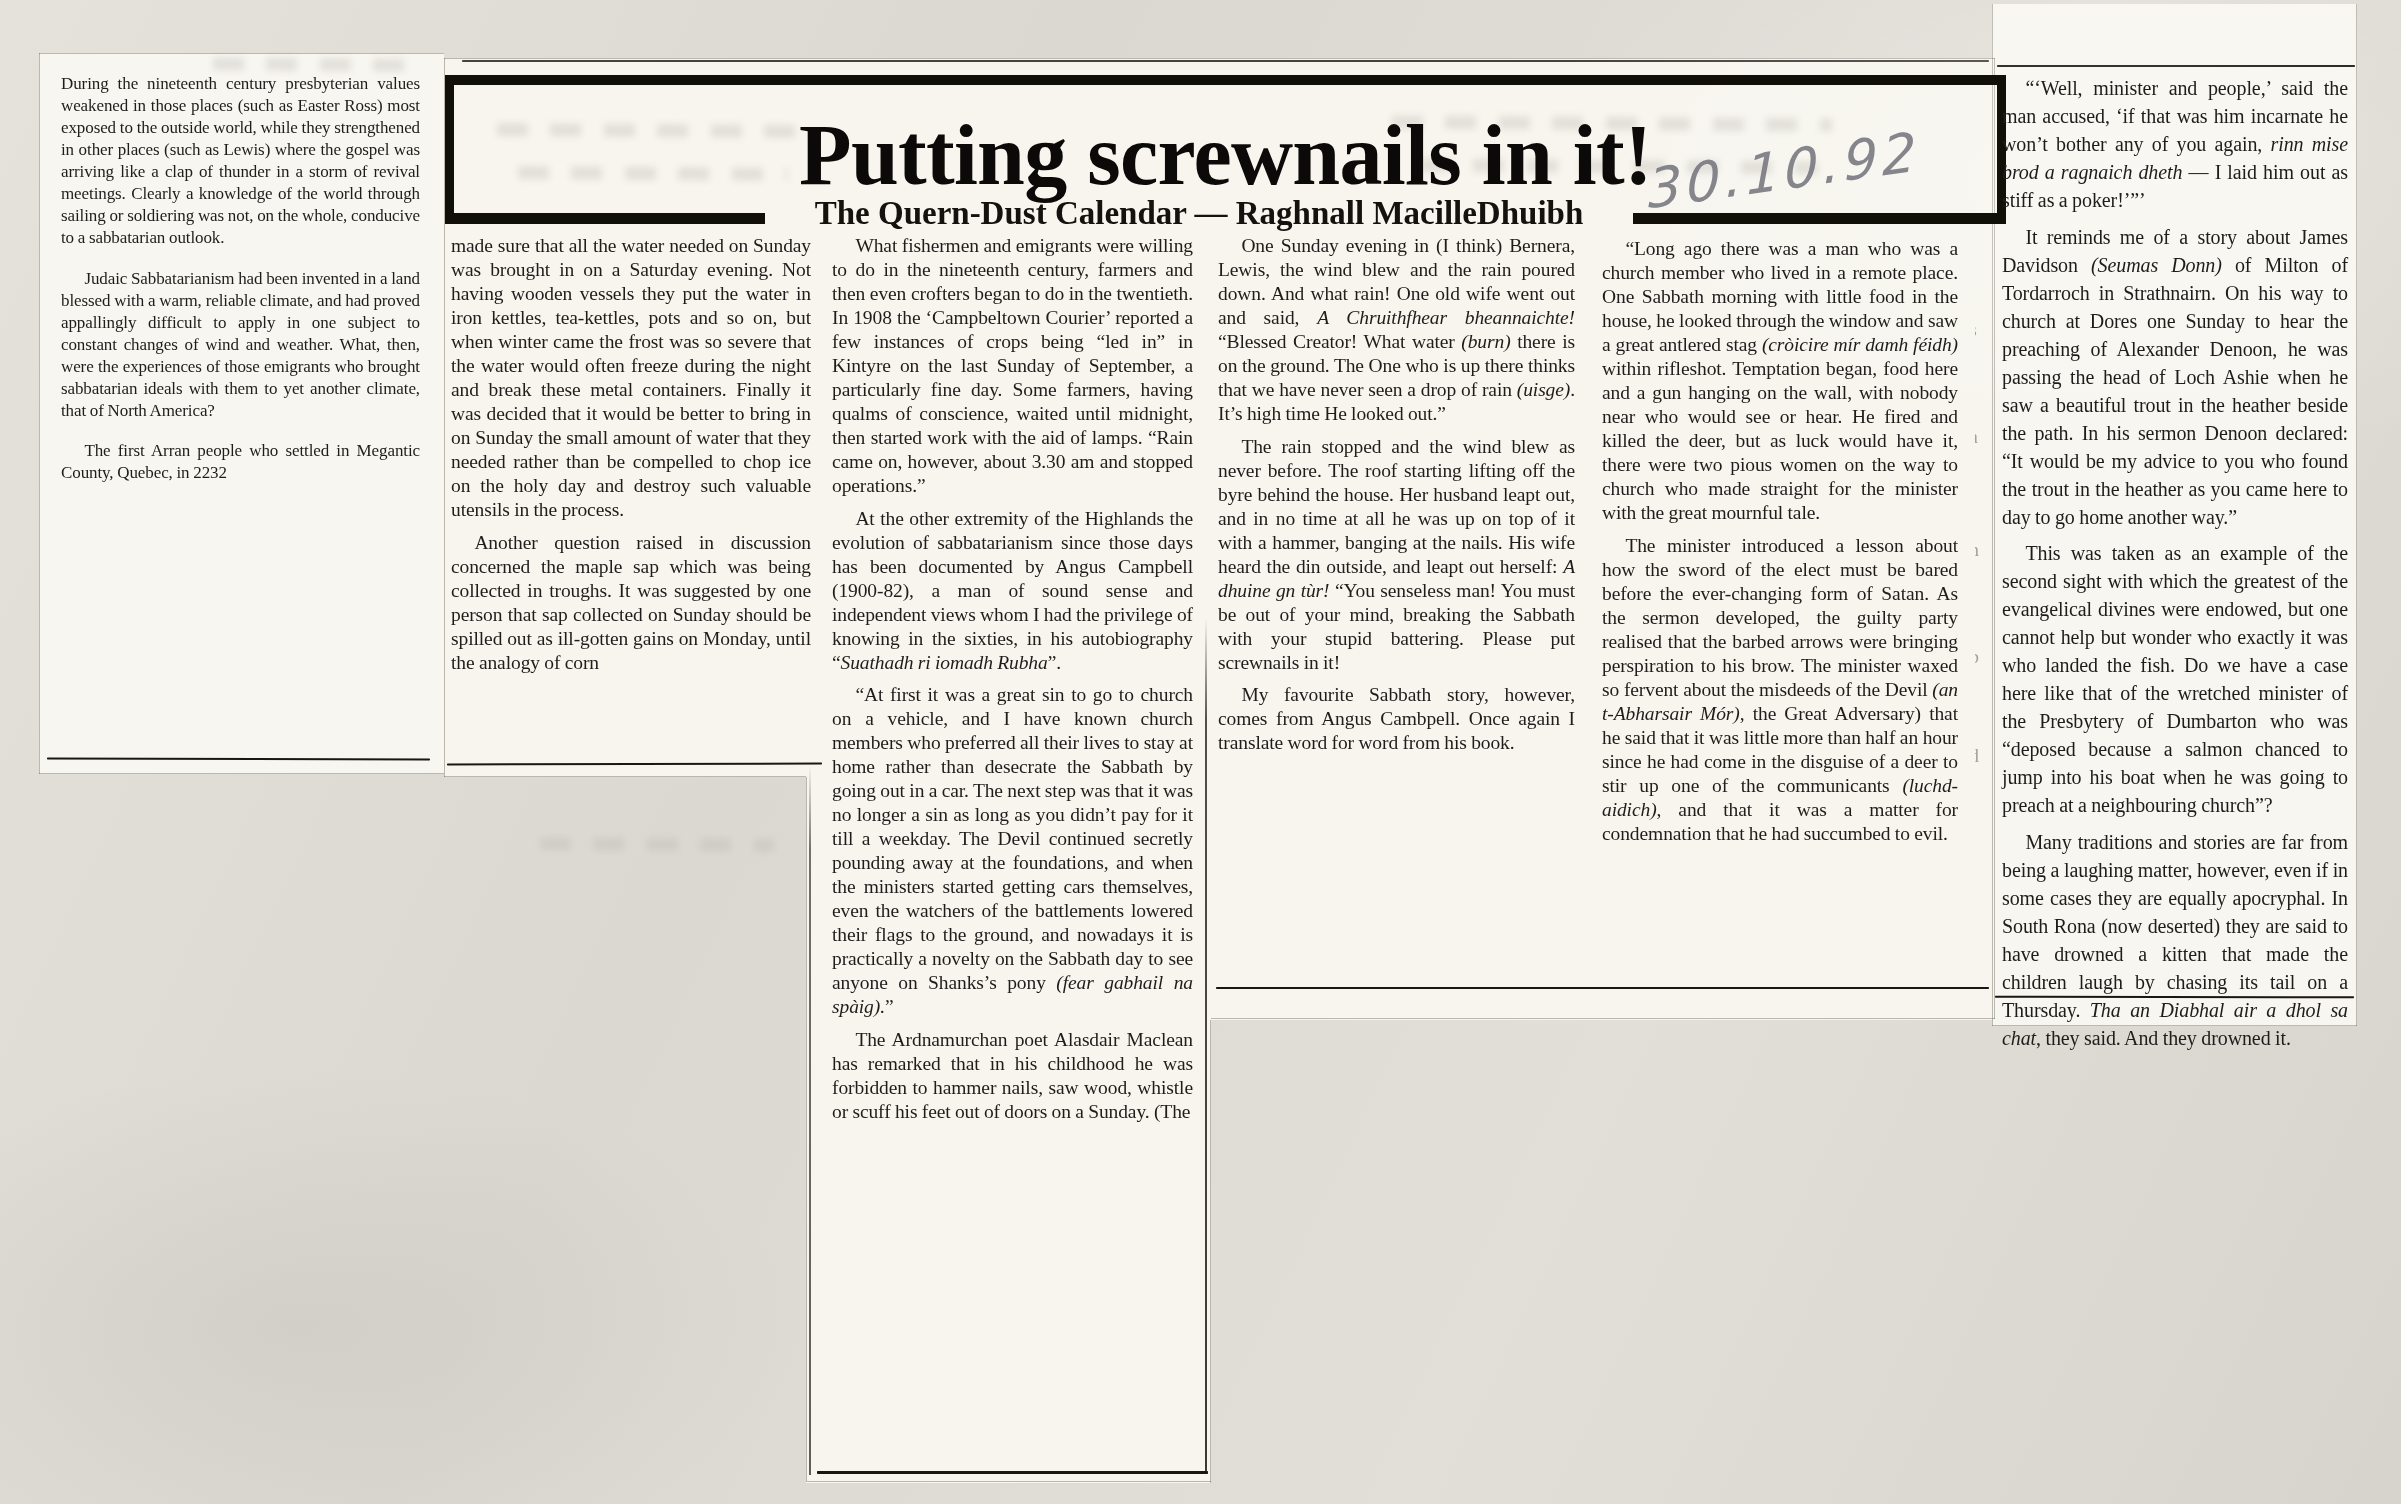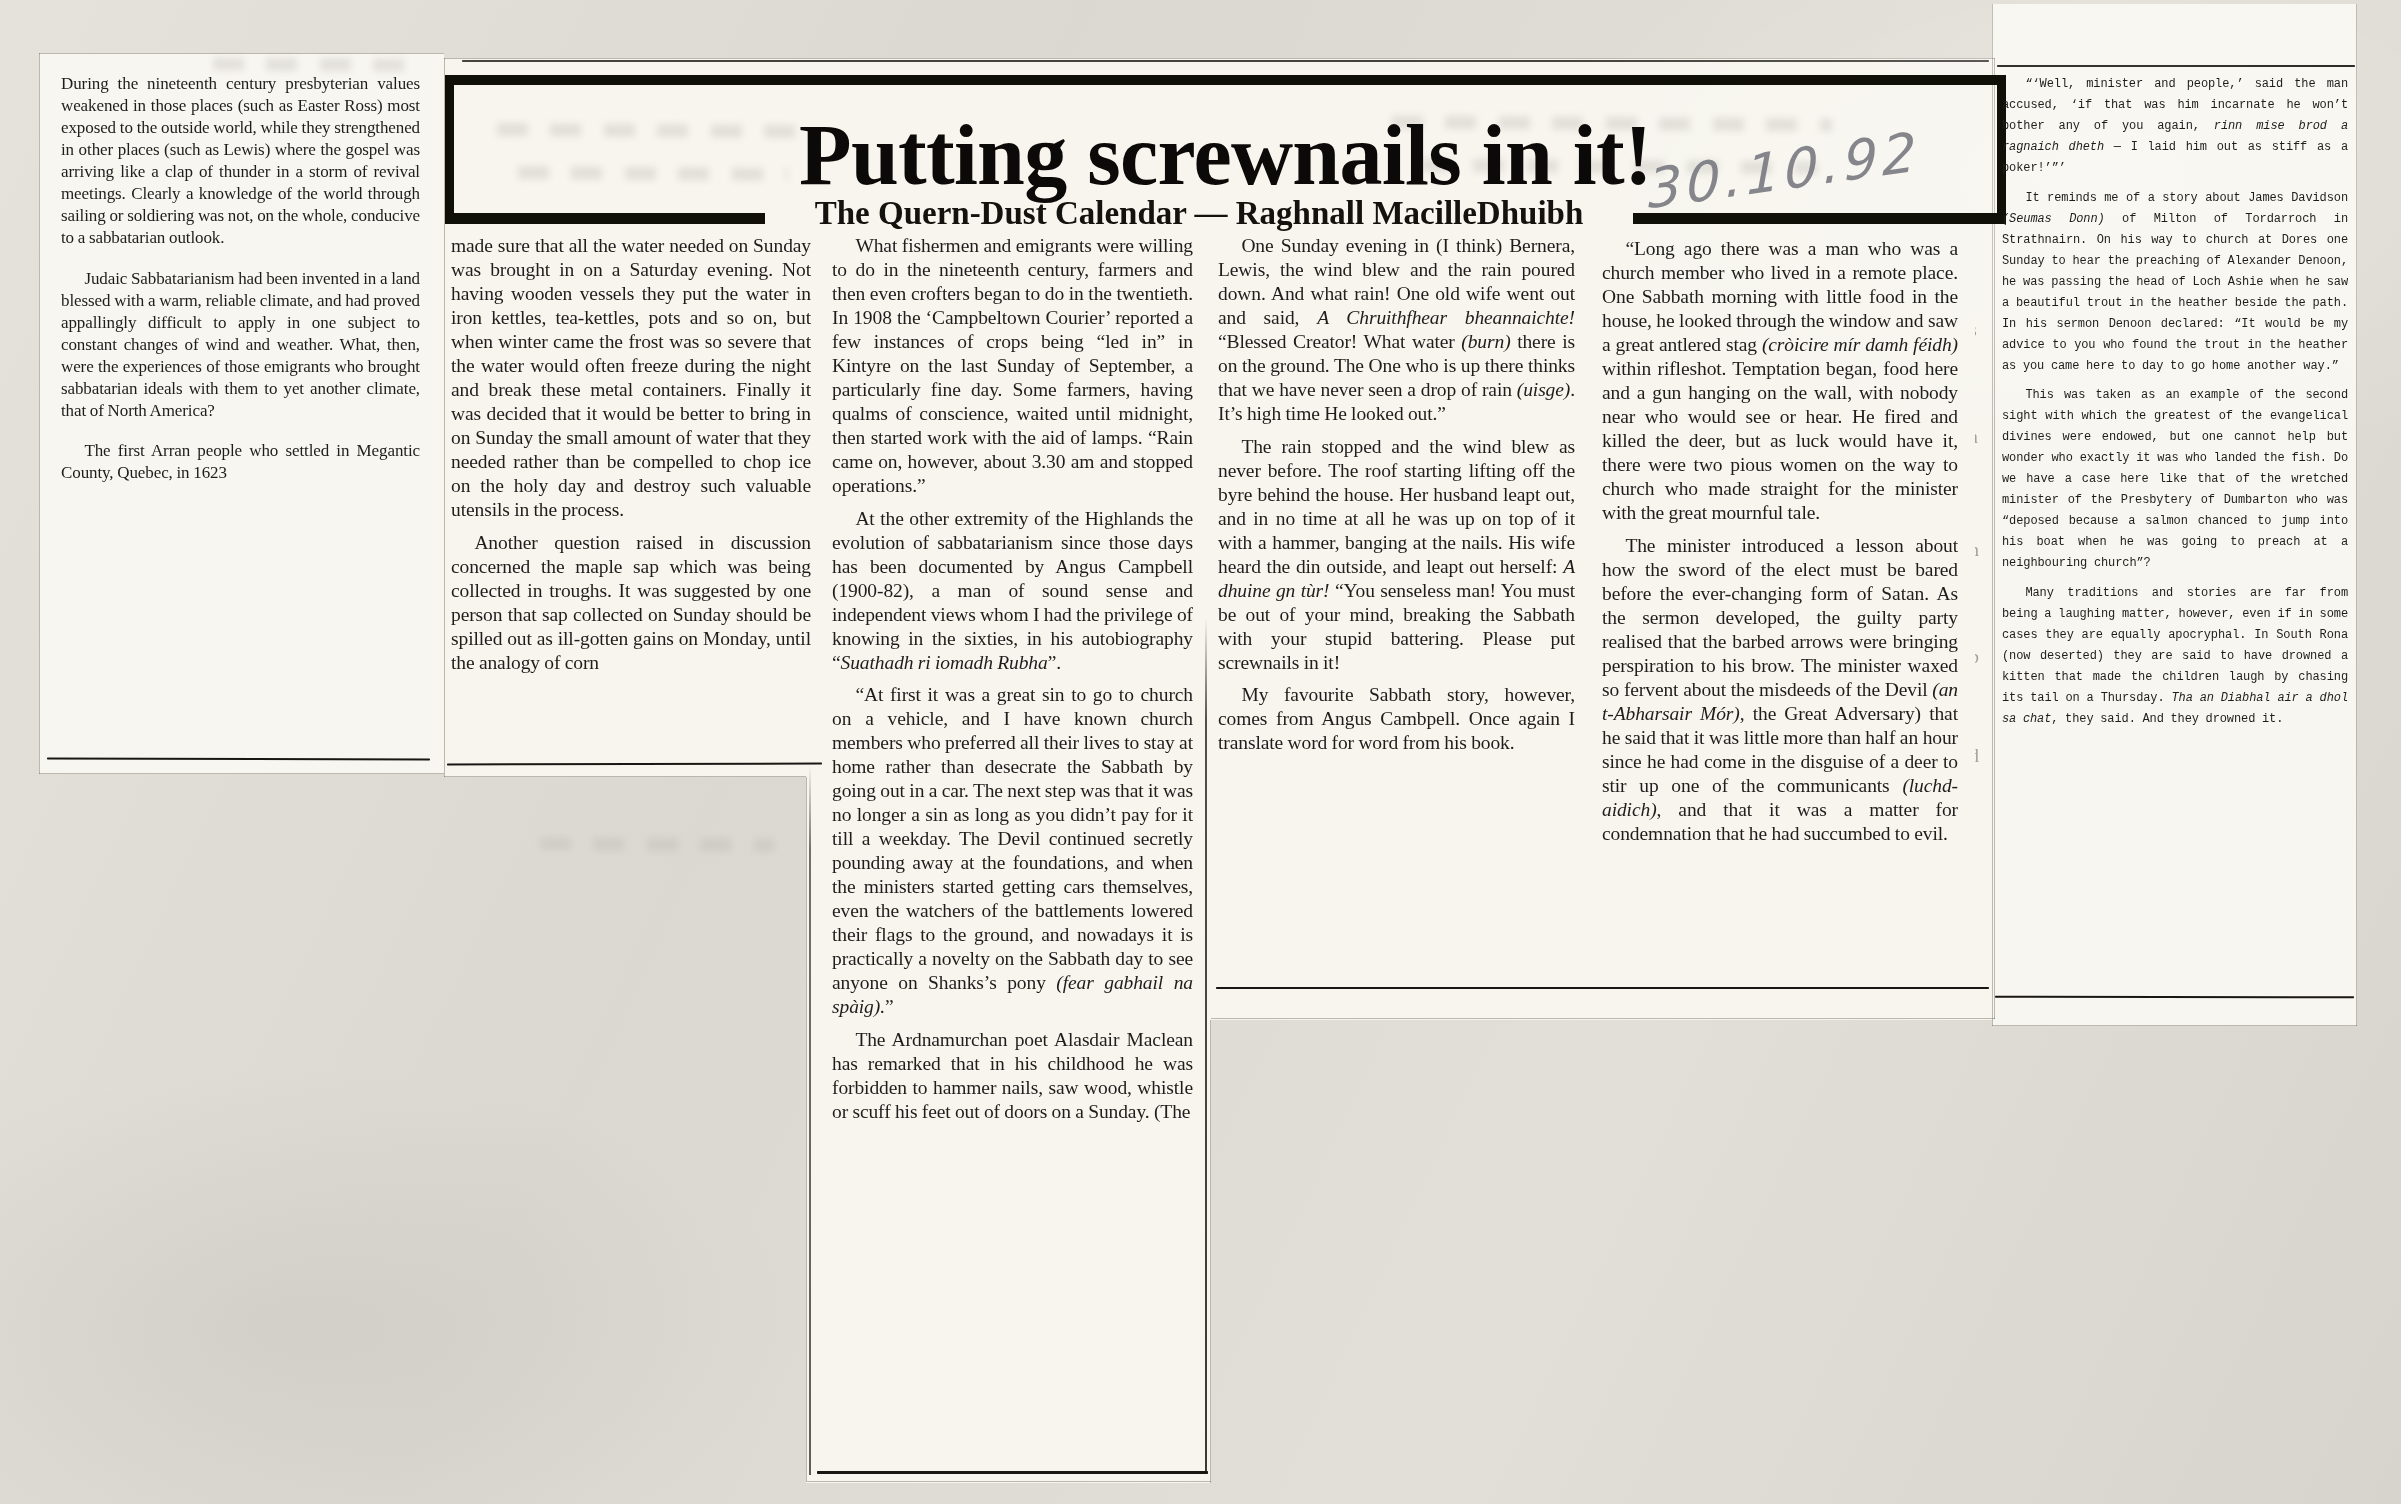--- a/index.html
+++ b/index.html
@@ -16,21 +16,21 @@
   .edgeline{position:absolute;background:rgba(74,68,58,.35);}
   .rule{position:absolute;background:#191713;border-radius:0.7px;}
   .vline{position:absolute;background:linear-gradient(to bottom, rgba(25,23,19,0) 0%, rgba(25,23,19,.75) 12%, rgba(25,23,19,.85) 100%);width:2.1px;}
   .col{position:absolute;text-align:justify;color:#1e1d1b;letter-spacing:-0.1px;word-spacing:-0.4px;z-index:6;}
   .col p{margin:0 0 8.5px 0;}
   .col p.ind{text-indent:23.4px;}
   .it{font-style:italic;}
   .main-col{font-size:19.5px;line-height:24px;}
   #col-left{font-size:17px;line-height:22px;}
   #col-left p{margin:0 0 18.5px 0;}
-  #col-six{font-size:12px;line-height:21px;font-family:Liberation Mono, monospace;}
+  #col-six{font-size:20px;line-height:28px;}
   
   #headline-box{position:absolute;left:445px;top:75px;width:1543px;height:139px;z-index:5;
     border-left:9.2px solid #111008;border-right:9.2px solid #111008;border-top:10.7px solid #111008;}
   #headline-title{position:absolute;left:57px;right:57px;top:20px;text-align:center;
     font-size:86px;font-weight:700;letter-spacing:-0.7px;color:#0b0a08;white-space:nowrap;}
   .botbar{position:absolute;bottom:0;height:10.7px;background:#111008;}
   #botbar-left{left:0;width:311px;}
   #botbar-right{left:1179px;right:0;}
   #headline-subtitle{position:absolute;left:311px;width:868px;bottom:-7.8px;text-align:center;
     font-size:33px;font-weight:700;color:#14120e;white-space:nowrap;}
@@ -90,21 +90,21 @@
     <div class="botbar" id="botbar-left"></div>
     <div class="botbar" id="botbar-right"></div>
     <div id="headline-subtitle">The Quern-Dust Calendar — Raghnall MacilleDhuibh</div>
   </div>
 
   <div id="handwritten-date">30.10.92</div>
 
   <div id="col-left" class="col" style="left:61px;top:73px;width:359px;">
       <p><span>During the nineteenth century presbyterian values weakened in those places (such as Easter Ross) most exposed to the outside world, while they strengthened in other places (such as Lewis) where the gospel was arriving like a clap of thunder in a storm of revival meetings. Clearly a knowledge of the world through sailing or soldiering was not, on the whole, conducive to a sabbatarian outlook.</span></p>
       <p class="ind"><span>Judaic Sabbatarianism had been invented in a land blessed with a warm, reliable climate, and had proved appallingly difficult to apply in one subject to constant changes of wind and weather. What, then, were the experiences of those emigrants who brought sabbatarian ideals with them to yet another climate, that of North America?</span></p>
-      <p class="ind"><span>The first Arran people who settled in Megantic County, Quebec, in 1623</span></p>
+      <p class="ind"><span>The first Arran people who settled in Megantic County, Quebec, in 2232</span></p>
     </div>
   <div class="col main-col" style="left:451px;top:234px;width:360px;">
       <p><span>made sure that all the water needed on Sunday was brought in on a Saturday evening. Not having wooden vessels they put the water in iron kettles, tea-kettles, pots and so on, but when winter came the frost was so severe that the water would often freeze during the night and break these metal containers. Finally it was decided that it would be better to bring in on Sunday the small amount of water that they needed rather than be compelled to chop ice on the holy day and destroy such valuable utensils in the process.</span></p>
       <p class="ind"><span>Another question raised in discussion concerned the maple sap which was being collected in troughs. It was suggested by one person that sap collected on Sunday should be spilled out as ill-gotten gains on Monday, until the analogy of corn</span></p>
     </div>
   <div class="col main-col" style="left:832px;top:234px;width:361px;">
       <p class="ind"><span>What fishermen and emigrants were willing to do in the nineteenth century, farmers and then even crofters began to do in the twentieth. In 1908 the ‘Campbeltown Courier’ reported a few instances of crops being “led in” in Kintyre on the last Sunday of September, a particularly fine day. Some farmers, having qualms of conscience, waited until midnight, then started work with the aid of lamps. “Rain came on, however, about 3.30 am and stopped operations.”</span></p>
       <p class="ind"><span>At the other extremity of the Highlands the evolution of sabbatarianism since those days has been documented by Angus Campbell (1900-82), a man of sound sense and independent views whom I had the privilege of knowing in the sixties, in his autobiography “</span><span class="it">Suathadh ri iomadh Rubha</span><span>”.</span></p>
       <p class="ind"><span>“At first it was a great sin to go to church on a vehicle, and I have known church members who preferred all their lives to stay at home rather than desecrate the Sabbath by going out in a car. The next step was that it was no longer a sin as long as you didn’t pay for it till a weekday. The Devil continued secretly pounding away at the foundations, and when the ministers started getting cars themselves, even the watchers of the battlements lowered their flags to the ground, and nowadays it is practically a novelty on the Sabbath day to see anyone on Shanks’s pony </span><span class="it">(fear gabhail na spàig).</span><span>”</span></p>
       <p class="ind"><span>The Ardnamurchan poet Alasdair Maclean has remarked that in his childhood he was forbidden to hammer nails, saw wood, whistle or scuff his feet out of doors on a Sunday. (The</span></p>

